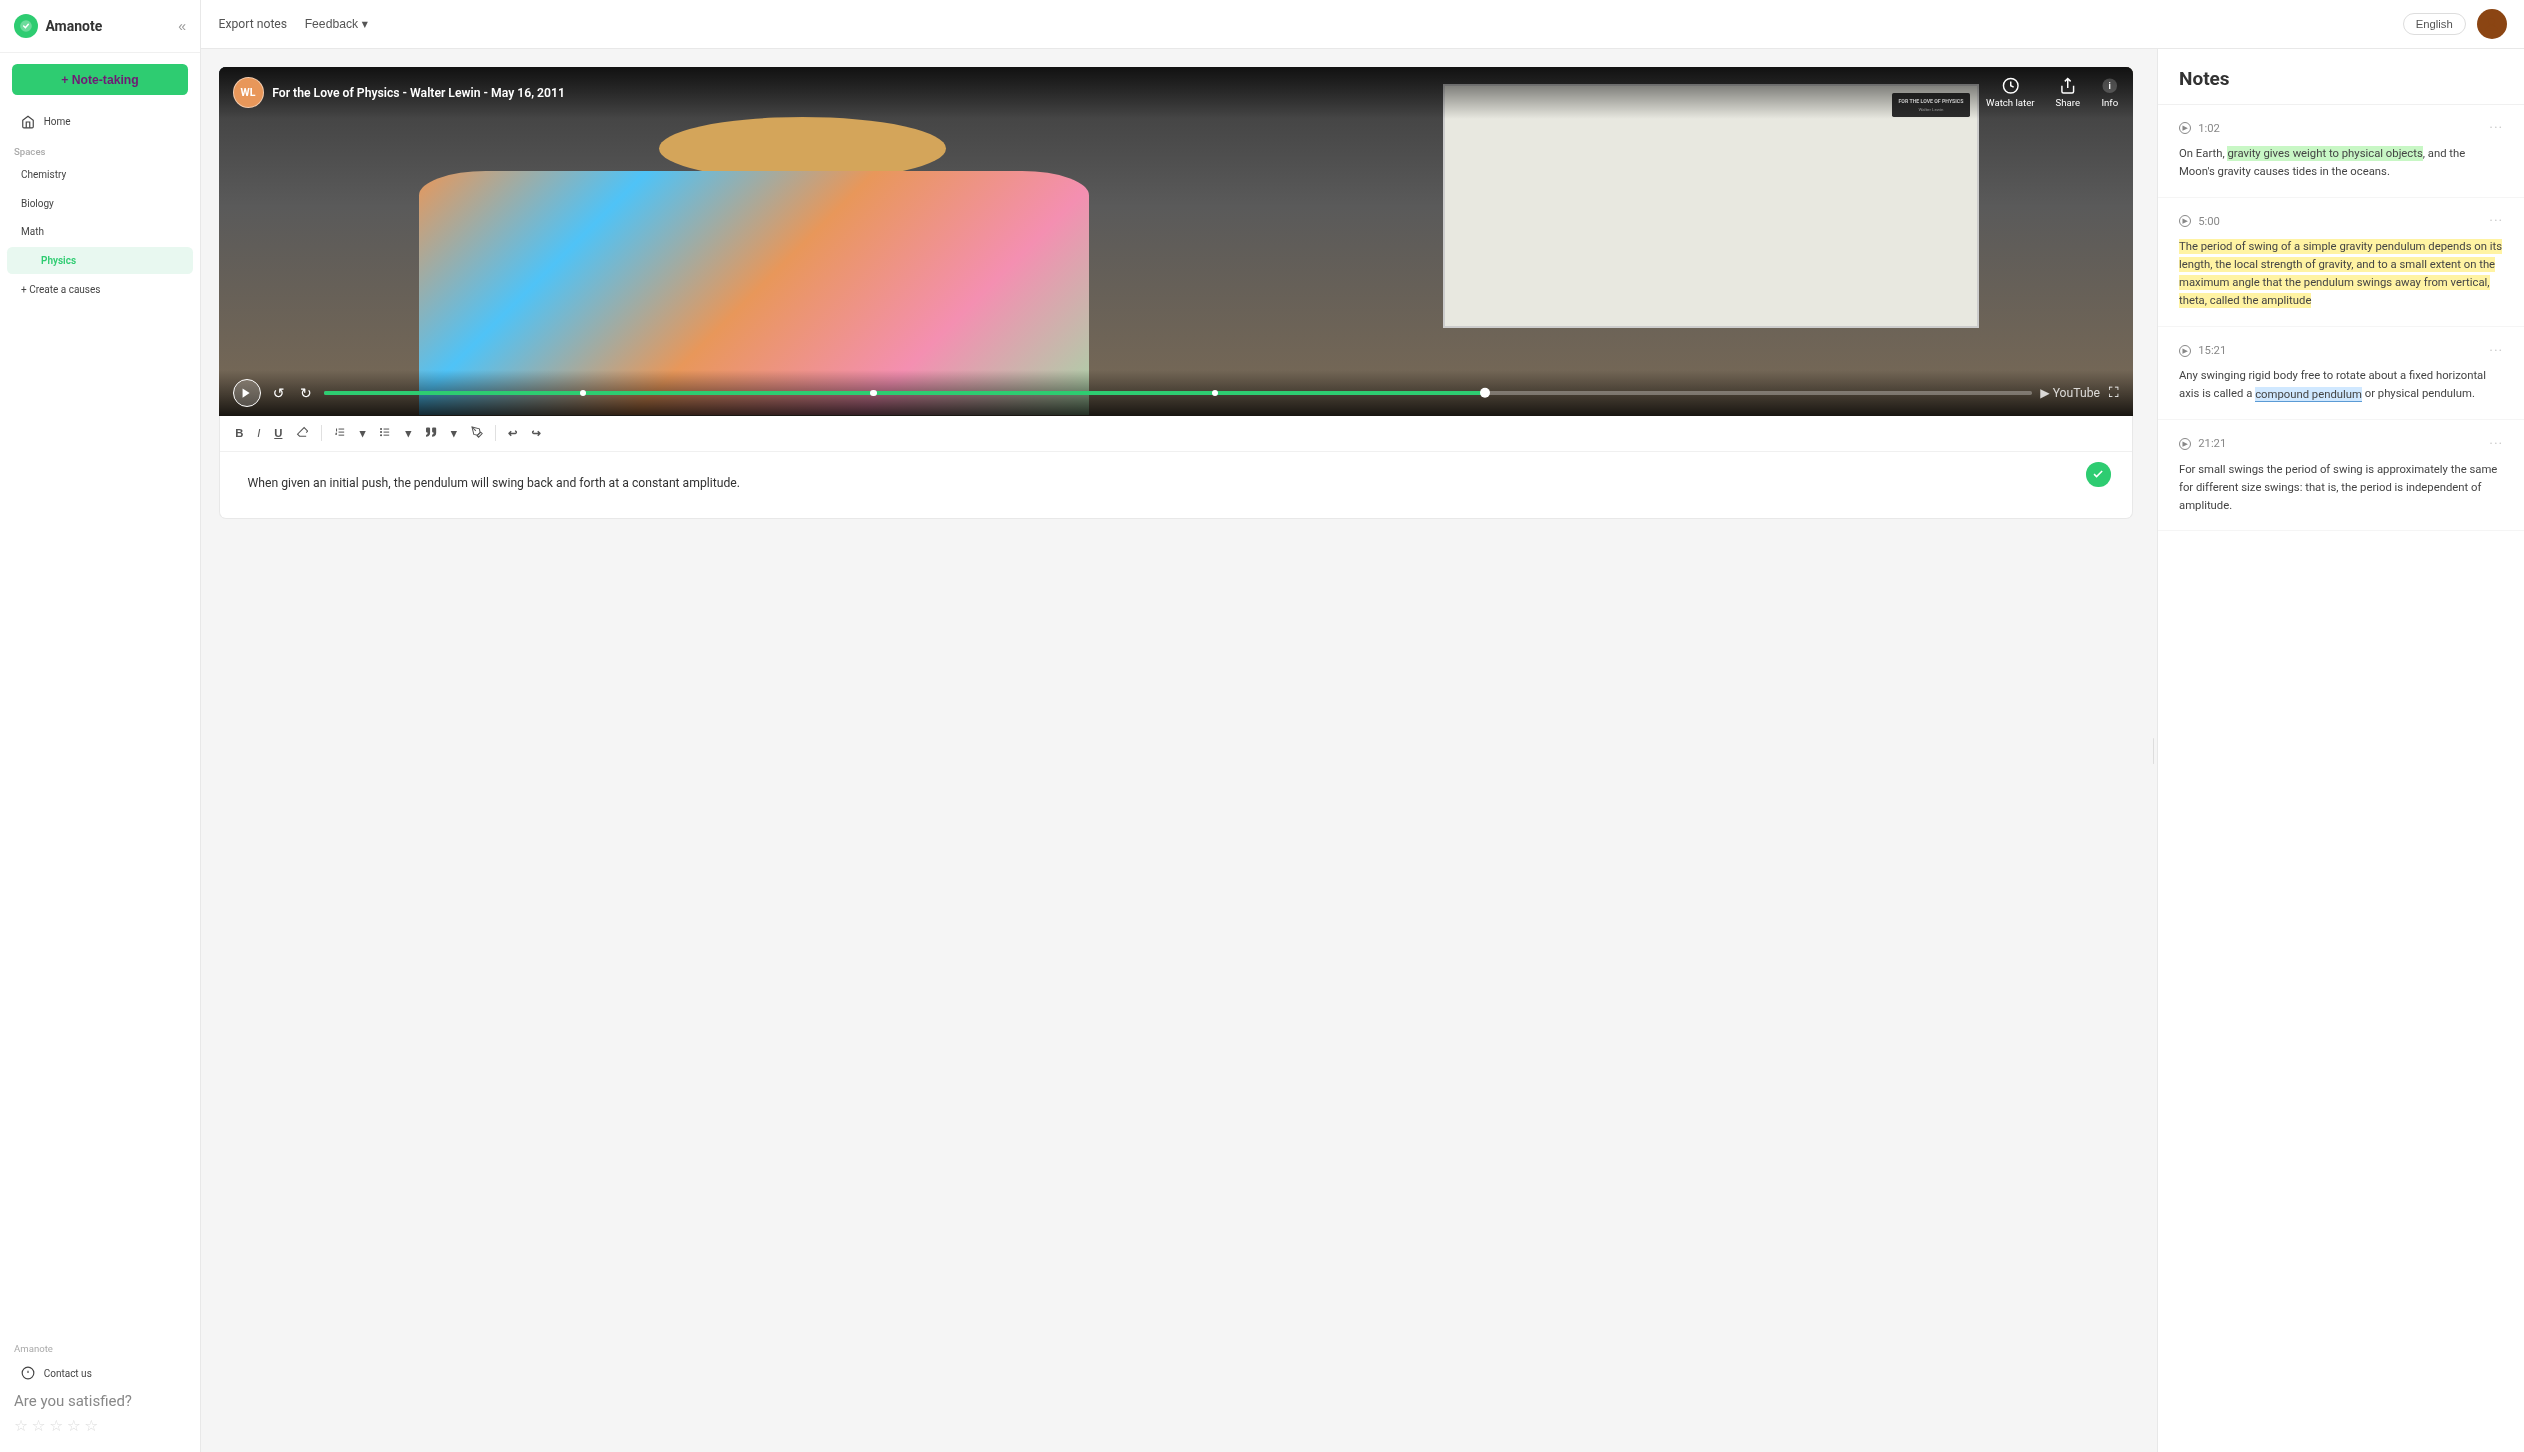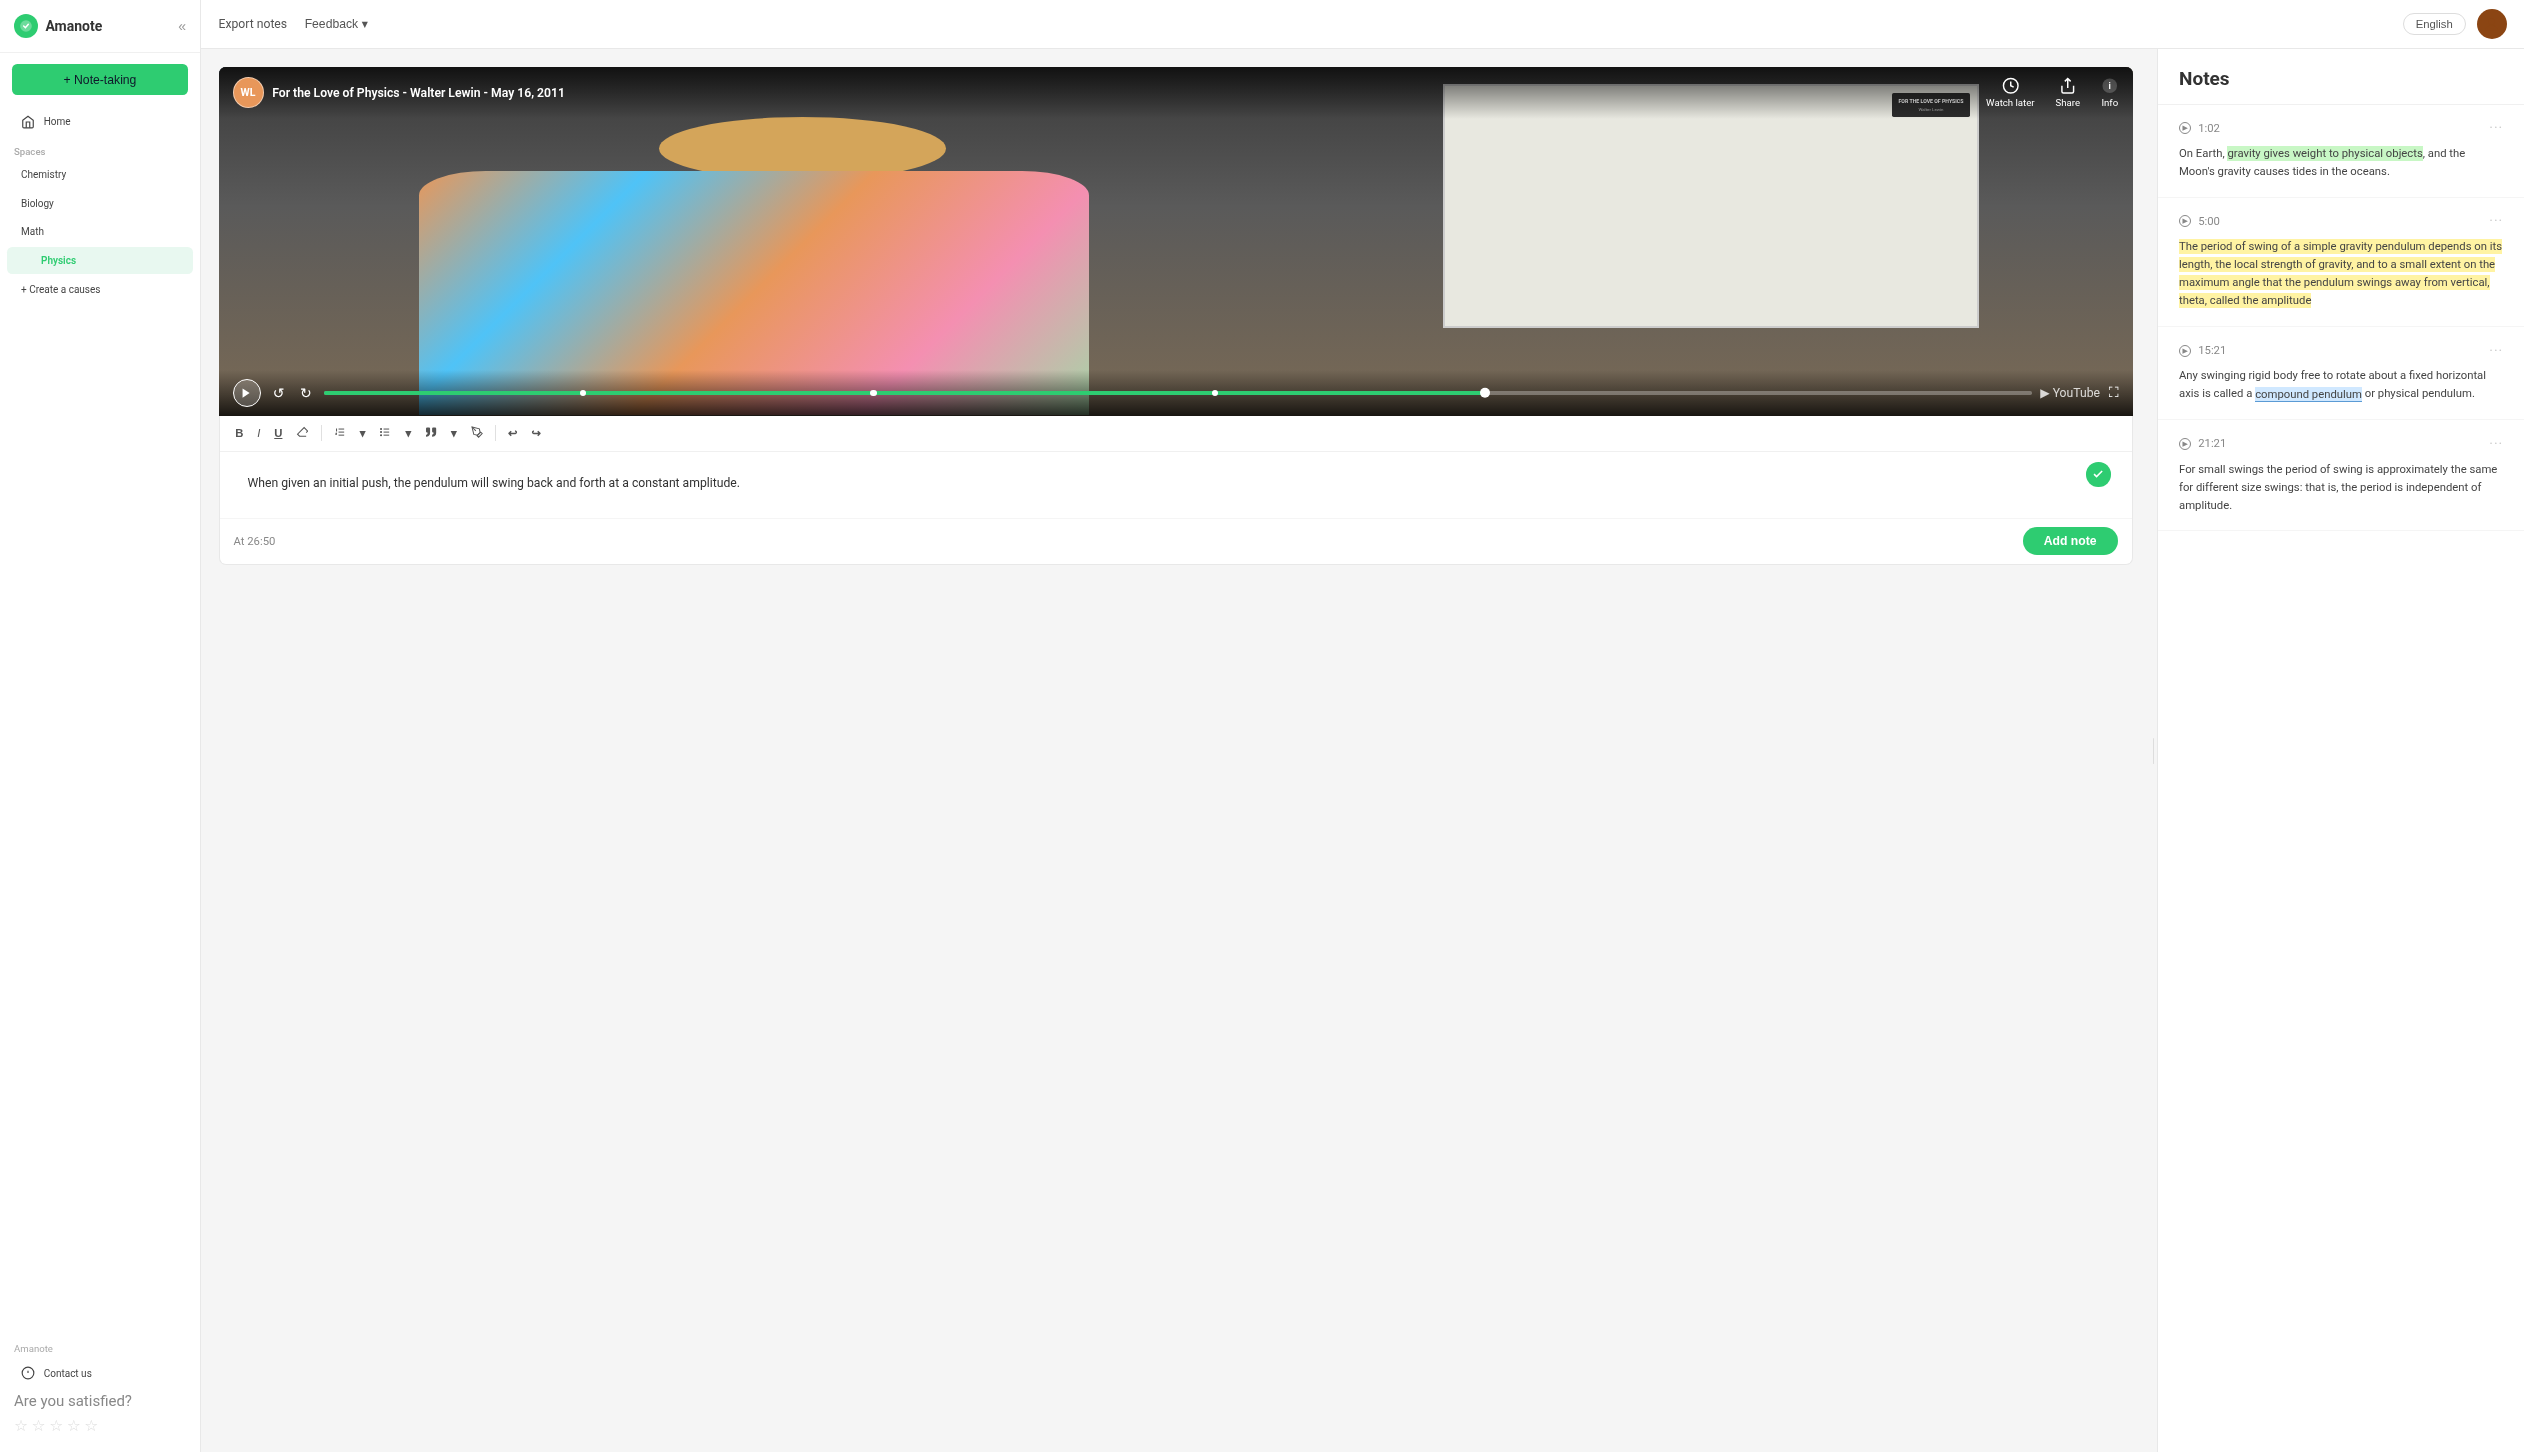--- a/index.html
+++ b/index.html
@@ -30,26 +30,26 @@
       border-radius: 50%;
       display: flex; align-items: center; justify-content: center;
     }
     .logo-icon svg { width: 14px; height: 14px; fill: white; }
     .logo-text { font-weight: 700; font-size: 14px; color: #333; }
     .collapse-btn { background: none; border: none; cursor: pointer; color: #999; font-size: 14px; }
 
     .note-taking-btn {
       margin: 10.5px 12.2px;
       background: #2ecc71;
-      color: #0f172a;
+      color: #701a75;
       border: none;
       border-radius: 5.2px;
       padding: 8.7px 0;
       font-size: 12.2px;
-      font-weight: 400;
+      font-weight: 700;
       cursor: pointer;
       display: flex;
       align-items: center;
       justify-content: center;
       gap: 5.2px;
       width: calc(100% - 24.4px);
     }
 
     .sidebar-section-label {
       font-size: 9.6px;
@@ -610,24 +610,20 @@
 
         <div style="display:flex;align-items:flex-start;padding:10.5px 14px 3.5px;">
           <div class="editor-content" contenteditable="true" style="flex: 1 1 0%;">When given an initial push, the pendulum will swing back and forth at a constant amplitude.</div>
           <div class="check-icon">
             <svg width="12.2" height="12.2" viewBox="0 0 24 24" fill="none" stroke="white" stroke-width="3">
                 <polyline points="20,6 9,17 4,12"></polyline>
               </svg>
           </div>
         </div>
 
-        <div class="editor-footer">
-          <span class="timestamp-label">At 26:50</span>
-          <button class="add-note-btn">Add note</button>
-        </div>
       </div>
     </div>
 
     <div class="drag-handle"></div>
 
     <div id="notes-panel">
       <div class="notes-header">Notes</div>
 
       <div class="note-item">
         <div class="note-timestamp-row">

